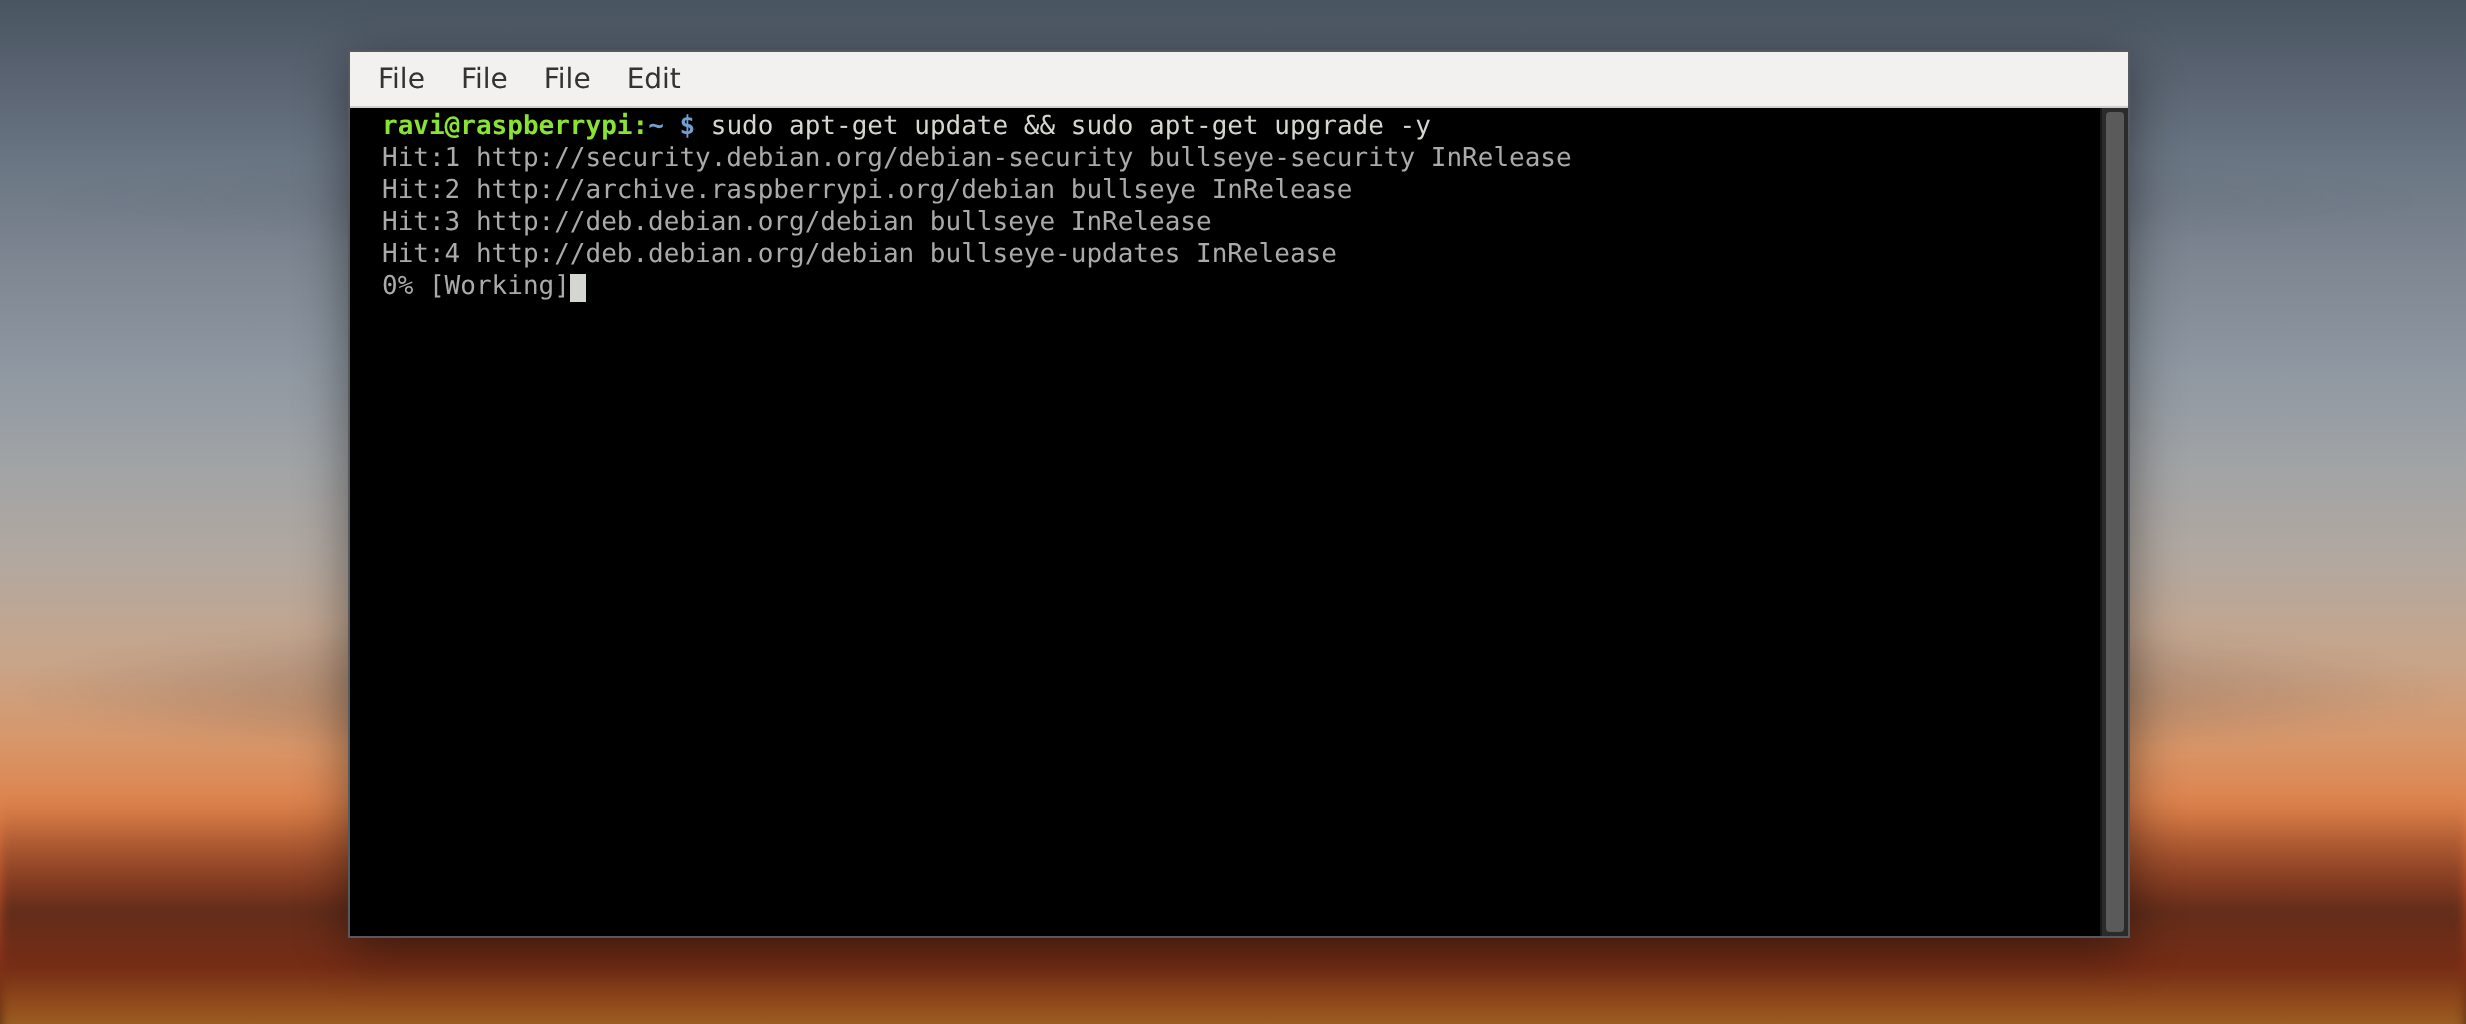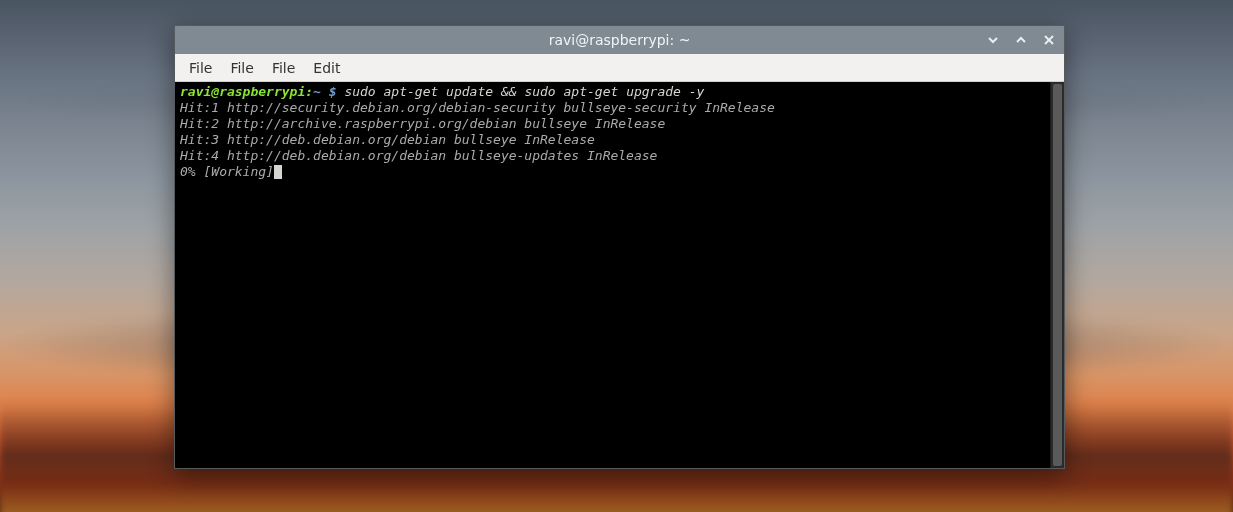--- a/index.html
+++ b/index.html
@@ -88,28 +88,27 @@
     cursor: pointer;
   }
   
   .term-wrap {
     flex: 1;
     display: flex;
     background: #000;
   }
   .terminal {
     flex: 1;
-    padding: 2px 5px;
+    padding: 2px 16px;
     font-family: "DejaVu Sans Mono","Liberation Mono","Menlo","Consolas",monospace;
     font-size: 13px;
     line-height: 16px;
     color: #aaaaaa;
     white-space: pre;
     overflow: hidden;
-    font-style: italic;
   }
   .prompt-user { color: #8ae234; font-weight: bold; }
   .prompt-sep  { color: #8ae234; font-weight: bold; }
   .prompt-path { color: #729fcf; font-weight: bold; }
   .prompt-dlr  { color: #729fcf; font-weight: bold; }
   .cmd { color: #d3d7cf; }
   .out { color: #aaaaaa; }
   .cursorblk {
     display: inline-block;
     width: 8px; height: 14px;
@@ -132,41 +131,20 @@
   }
 </style>
 </head>
 <body>
 
 <div class="cloud c3"></div>
 <div class="cloud c1"></div>
 <div class="cloud c2"></div>
 
 <div class="window">
-  <div class="titlebar">
-    <span>ravi@raspberrypi: ~</span>
-    <div class="title-controls">
-      <span>
-        <svg viewBox="0 0 12 12">
-            <polyline points="2,4 6,8 10,4"></polyline>
-          </svg>
-      </span>
-      <span>
-        <svg viewBox="0 0 12 12">
-            <polyline points="2,8 6,4 10,8"></polyline>
-          </svg>
-      </span>
-      <span>
-        <svg viewBox="0 0 12 12">
-            <line x1="2" y1="2" x2="10" y2="10"></line>
-            <line x1="10" y1="2" x2="2" y2="10"></line>
-          </svg>
-      </span>
-    </div>
-  </div>
 
   <div class="menubar">
     <span>File</span>
     <span>File</span>
     <span>File</span>
     <span>Edit</span>
   </div>
 
   <div class="term-wrap">
     <div class="terminal"><span class="prompt-user">ravi@raspberrypi</span><span class="prompt-sep">:</span><span class="prompt-path">~</span><span class="prompt-dlr"> $ </span><span class="cmd">sudo apt-get update &amp;&amp; sudo apt-get upgrade -y</span>

